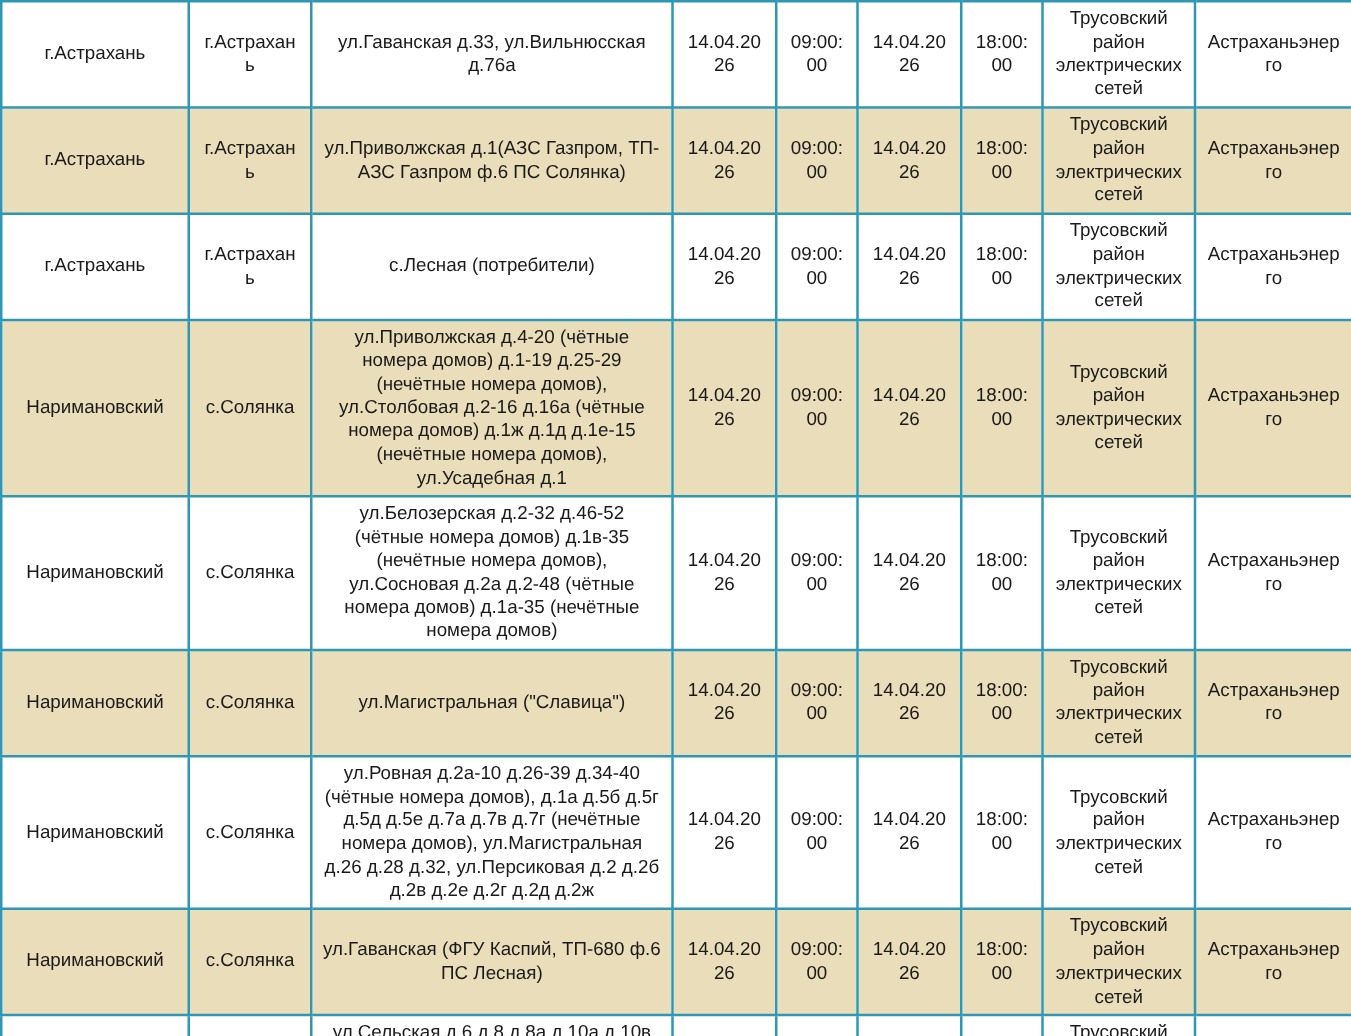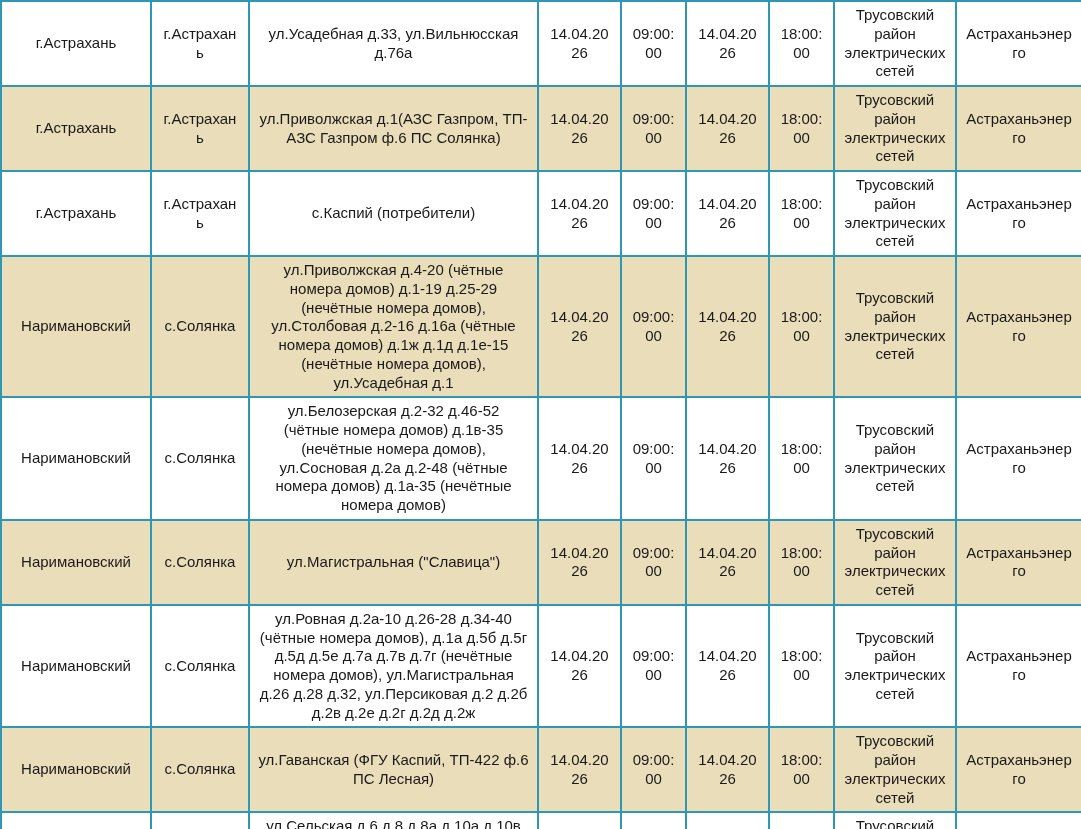--- a/index.html
+++ b/index.html
@@ -48,21 +48,21 @@
     <col style="width:65px">
     <col style="width:83px">
     <col style="width:65px">
     <col style="width:122px">
     <col style="width:126px">
   </colgroup>
   <tbody>
       <tr>
         <td>г.Астрахань</td>
         <td>г.Астрахань</td>
-        <td>ул.Усадебная д.33, ул.Вильнюсская д.76а</td>
+        <td>ул.Гаванская д.33, ул.Вильнюсская д.76а</td>
         <td>14.04.2026</td>
         <td>09:00:00</td>
         <td>14.04.2026</td>
         <td>18:00:00</td>
         <td>Трусовский район электрических сетей</td>
         <td>Астраханьэнерго</td>
       </tr>
       <tr class="alt">
         <td>г.Астрахань</td>
         <td>г.Астрахань</td>
@@ -70,21 +70,21 @@
         <td>14.04.2026</td>
         <td>09:00:00</td>
         <td>14.04.2026</td>
         <td>18:00:00</td>
         <td>Трусовский район электрических сетей</td>
         <td>Астраханьэнерго</td>
       </tr>
       <tr>
         <td>г.Астрахань</td>
         <td>г.Астрахань</td>
-        <td>с.Каспий (потребители)</td>
+        <td>с.Лесная (потребители)</td>
         <td>14.04.2026</td>
         <td>09:00:00</td>
         <td>14.04.2026</td>
         <td>18:00:00</td>
         <td>Трусовский район электрических сетей</td>
         <td>Астраханьэнерго</td>
       </tr>
       <tr class="alt">
         <td>Наримановский</td>
         <td>с.Солянка</td>
@@ -114,32 +114,32 @@
         <td>14.04.2026</td>
         <td>09:00:00</td>
         <td>14.04.2026</td>
         <td>18:00:00</td>
         <td>Трусовский район электрических сетей</td>
         <td>Астраханьэнерго</td>
       </tr>
       <tr>
         <td>Наримановский</td>
         <td>с.Солянка</td>
-        <td>ул.Ровная д.2а-10 д.26-28 д.34-40 (чётные номера домов), д.1а д.5б д.5г д.5д д.5е д.7а д.7в д.7г (нечётные номера домов), ул.Магистральная д.26 д.28 д.32, ул.Персиковая д.2 д.2б д.2в д.2е д.2г д.2д д.2ж</td>
+        <td>ул.Ровная д.2а-10 д.26-39 д.34-40 (чётные номера домов), д.1а д.5б д.5г д.5д д.5е д.7а д.7в д.7г (нечётные номера домов), ул.Магистральная д.26 д.28 д.32, ул.Персиковая д.2 д.2б д.2в д.2е д.2г д.2д д.2ж</td>
         <td>14.04.2026</td>
         <td>09:00:00</td>
         <td>14.04.2026</td>
         <td>18:00:00</td>
         <td>Трусовский район электрических сетей</td>
         <td>Астраханьэнерго</td>
       </tr>
       <tr class="alt">
         <td>Наримановский</td>
         <td>с.Солянка</td>
-        <td>ул.Гаванская (ФГУ Каспий, ТП-422 ф.6 ПС Лесная)</td>
+        <td>ул.Гаванская (ФГУ Каспий, ТП-680 ф.6 ПС Лесная)</td>
         <td>14.04.2026</td>
         <td>09:00:00</td>
         <td>14.04.2026</td>
         <td>18:00:00</td>
         <td>Трусовский район электрических сетей</td>
         <td>Астраханьэнерго</td>
       </tr>
       <tr>
         <td>Наримановский</td>
         <td>с.Солянка</td>

